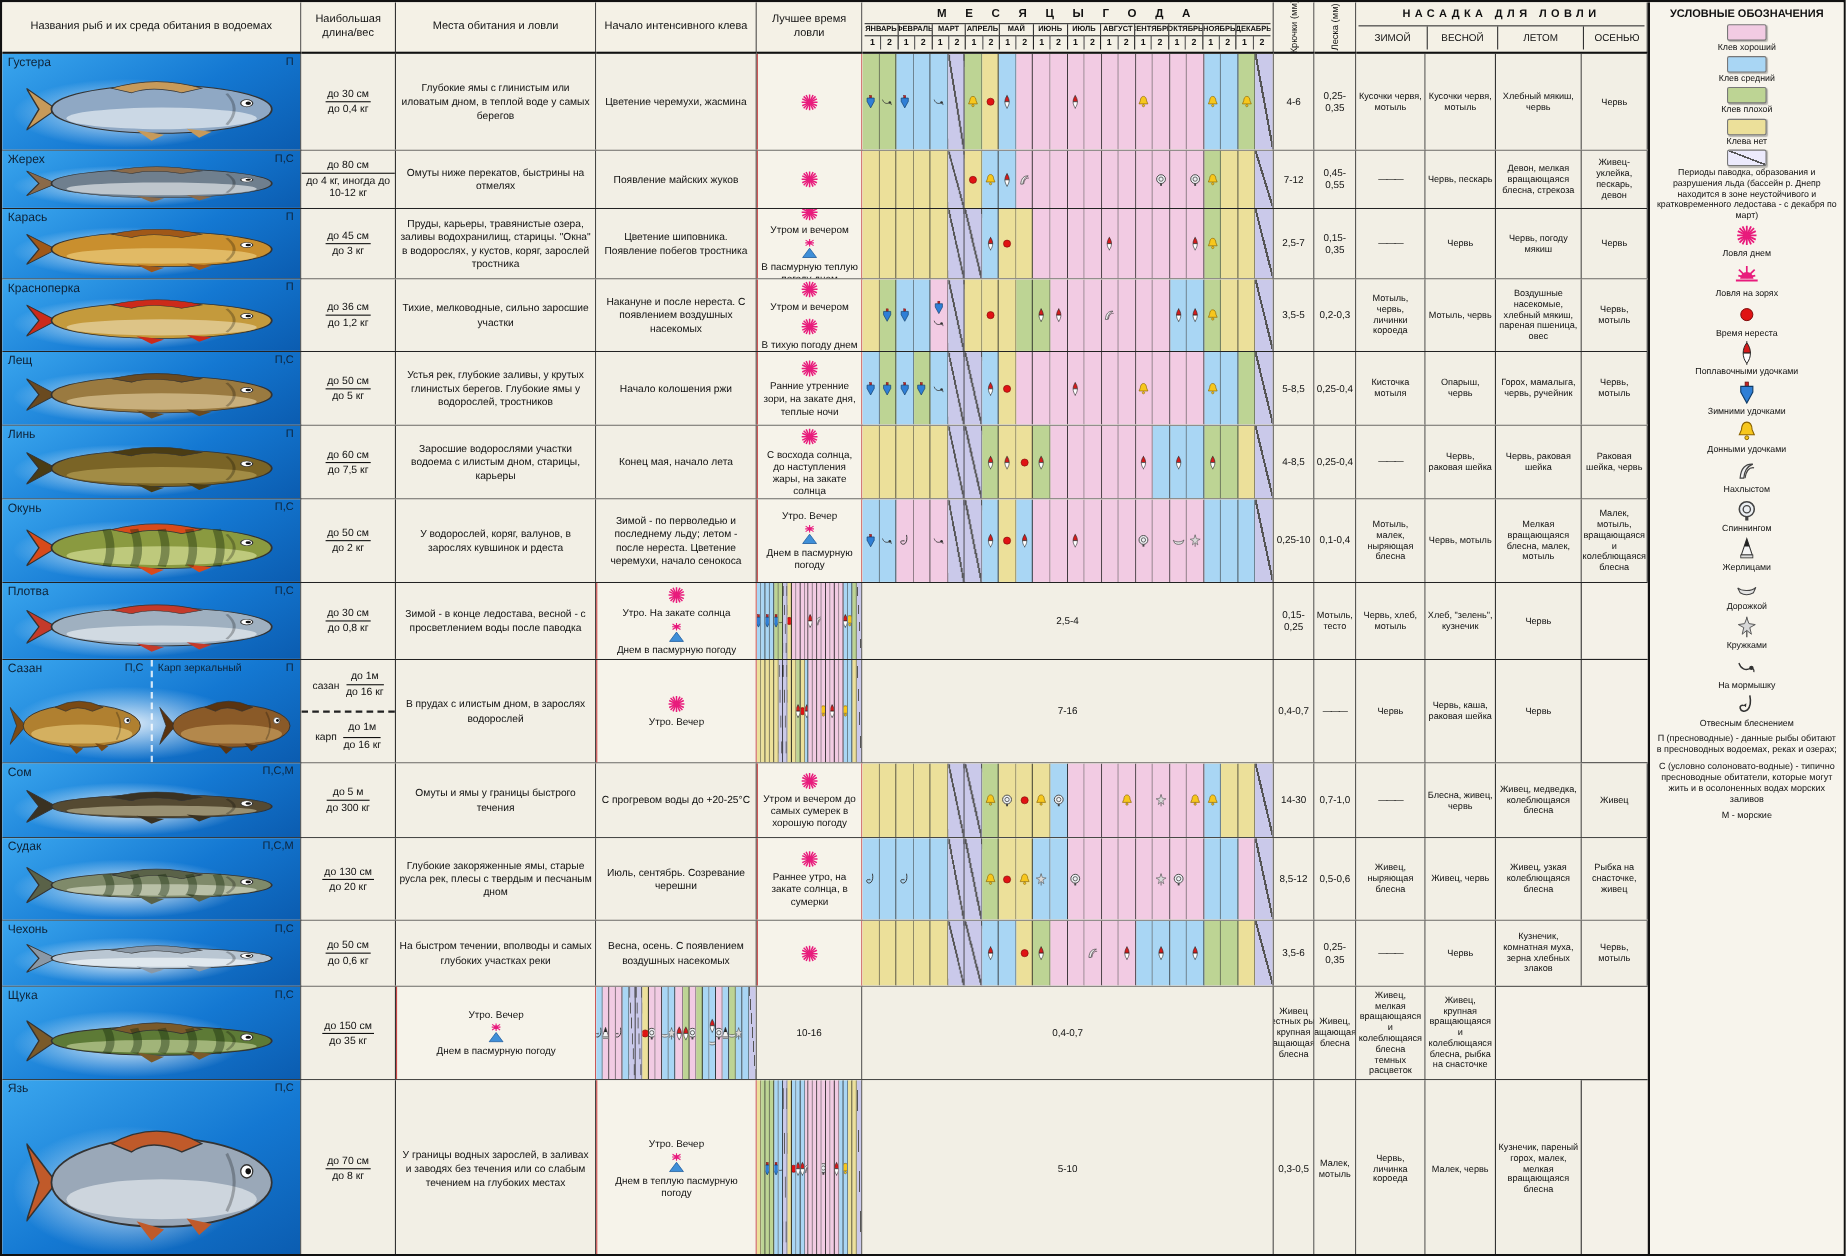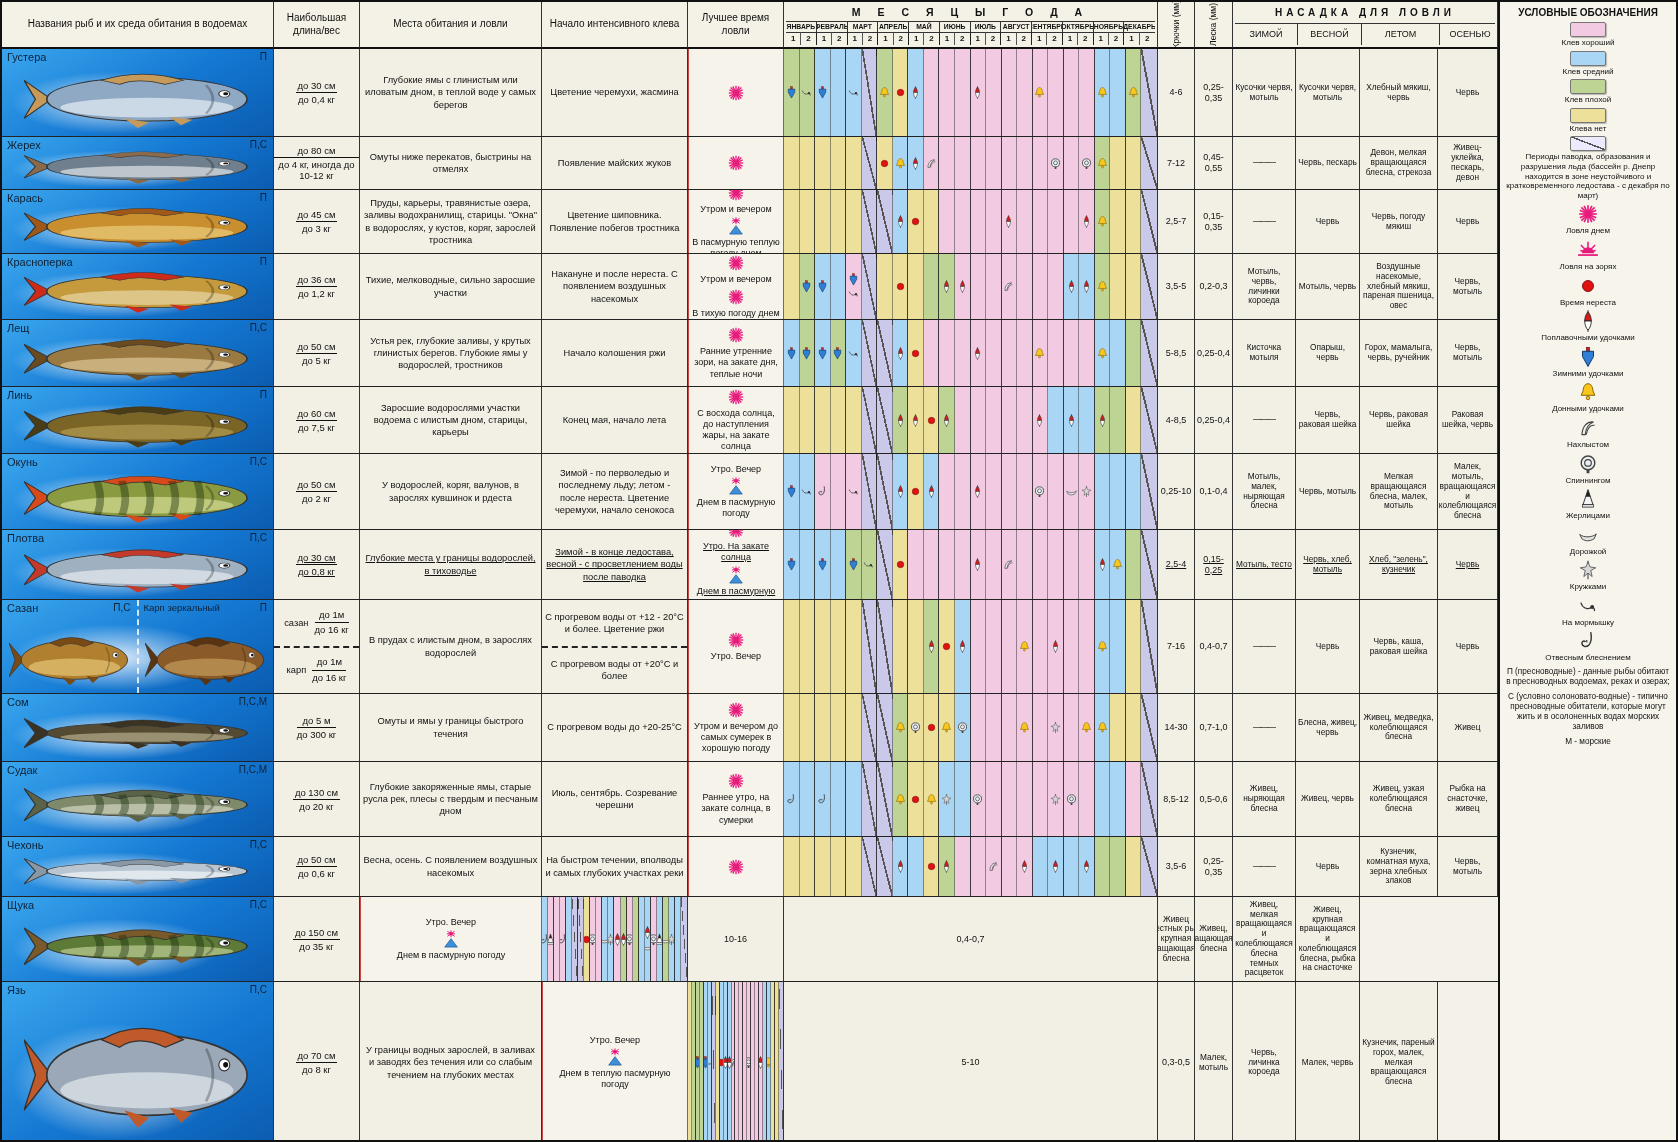--- a/index.html
+++ b/index.html
@@ -937,21 +937,21 @@
               <div class="mcell flood" style="background: rgb(202, 201, 234);"></div>
             </div>
           </div>
           <div class="cell num">0,25-10</div>
           <div class="cell num">0,1-0,4</div>
           <div class="cell bait">Мотыль, малек, ныряющая блесна</div>
           <div class="cell bait">Червь, мотыль</div>
           <div class="cell bait">Мелкая вращающаяся блесна, малек, мотыль</div>
           <div class="cell bait">Малек, мотыль, вращающаяся и колеблющаяся блесна</div>
         </div>
-        <div class="trow" style="height: 70px; text-decoration: underline;">
+        <div class="trow" style="height: 70px;">
           <div class="cell c-fish">
             <span class="fname">Плотва</span>
             <span class="flet">П,С</span>
             <svg viewBox="0 0 100 46" class="fish" preserveAspectRatio="none">
               <path d="M12,23 L0,9 L5,23 L0,37 Z" fill="#c43a2a" stroke="#333" stroke-width="0.6"></path>
               <ellipse cx="54" cy="23" rx="44" ry="16" fill="#9fb0c0" stroke="#333" stroke-width="0.7"></ellipse>
               <ellipse cx="54" cy="29.08" rx="38" ry="7.2" fill="#e2e8ee" opacity="0.75"></ellipse>
               <path d="M34,9 Q52,0 70,9 L62,12 Q50,7 42,12 Z" fill="#c43a2a" stroke="#333" stroke-width="0.5"></path>
               <path d="M44,37 l6,7 l5,-4 Z" fill="#c43a2a"></path>
               <path d="M64,36 l5,6 l5,-4 Z" fill="#c43a2a"></path>
@@ -959,21 +959,20 @@
               <circle cx="88" cy="19" r="2.4" fill="#fff" stroke="#333" stroke-width="0.5"></circle>
               <circle cx="88.6" cy="19" r="1.1" fill="#111"></circle>
             </svg>
           </div>
           <div class="cell">
             <span class="size-frac">
               <span class="top">до 30 см</span>
               <span class="bot">до 0,8 кг</span>
             </span>
           </div>
-          <div class="cell txt">Глубокие места у границы водорослей, в тиховодье</div>
           <div class="cell txt">Зимой - в конце ледостава, весной - с просветлением воды после паводка</div>
           <div class="cell c-best">
             <svg class="ic big">
               <use href="#i-sun"></use>
             </svg>
             <span>Утро. На закате солнца</span>
             <svg class="ic big">
               <use href="#i-suncloud"></use>
             </svg>
             <span>Днем в пасмурную погоду</span>
@@ -1098,26 +1097,20 @@
                   <span class="bot">до 16 кг</span>
                 </span>
               </div>
             </div>
           </div>
           <div class="cell">
             <div class="subwrap">
               <div class="subsec">В прудах с илистым дном, в зарослях водорослей</div>
             </div>
           </div>
-          <div class="cell">
-            <div class="subwrap">
-              <div class="subsec">С прогревом воды от +12 - 20°С и более. Цветение ржи</div>
-              <div class="subsec">С прогревом воды от +20°С и более</div>
-            </div>
-          </div>
           <div class="cell c-best">
             <svg class="ic big">
               <use href="#i-sun"></use>
             </svg>
             <span>Утро. Вечер</span>
           </div>
           <div class="cell" style="padding: 0px;">
             <div class="mrow">
               <div class="mcell" style="background: rgb(236, 224, 154);"></div>
               <div class="mcell" style="background: rgb(236, 224, 154);"></div>
@@ -1398,22 +1391,22 @@
               <circle cx="88" cy="20.5" r="2.4" fill="#fff" stroke="#333" stroke-width="0.5"></circle>
               <circle cx="88.6" cy="20.5" r="1.1" fill="#111"></circle>
             </svg>
           </div>
           <div class="cell">
             <span class="size-frac">
               <span class="top">до 50 см</span>
               <span class="bot">до 0,6 кг</span>
             </span>
           </div>
+          <div class="cell txt">На быстром течении, вполводы и самых глубоких участках реки</div>
           <div class="cell txt">Весна, осень. С появлением воздушных насекомых</div>
-          <div class="cell txt">На быстром течении, вполводы и самых глубоких участках реки</div>
           <div class="cell c-best">
             <svg class="ic big">
               <use href="#i-sun"></use>
             </svg>
           </div>
           <div class="cell" style="padding: 0px;">
             <div class="mrow">
               <div class="mcell" style="background: rgb(236, 224, 154);"></div>
               <div class="mcell" style="background: rgb(236, 224, 154);"></div>
               <div class="mcell" style="background: rgb(236, 224, 154);"></div>

